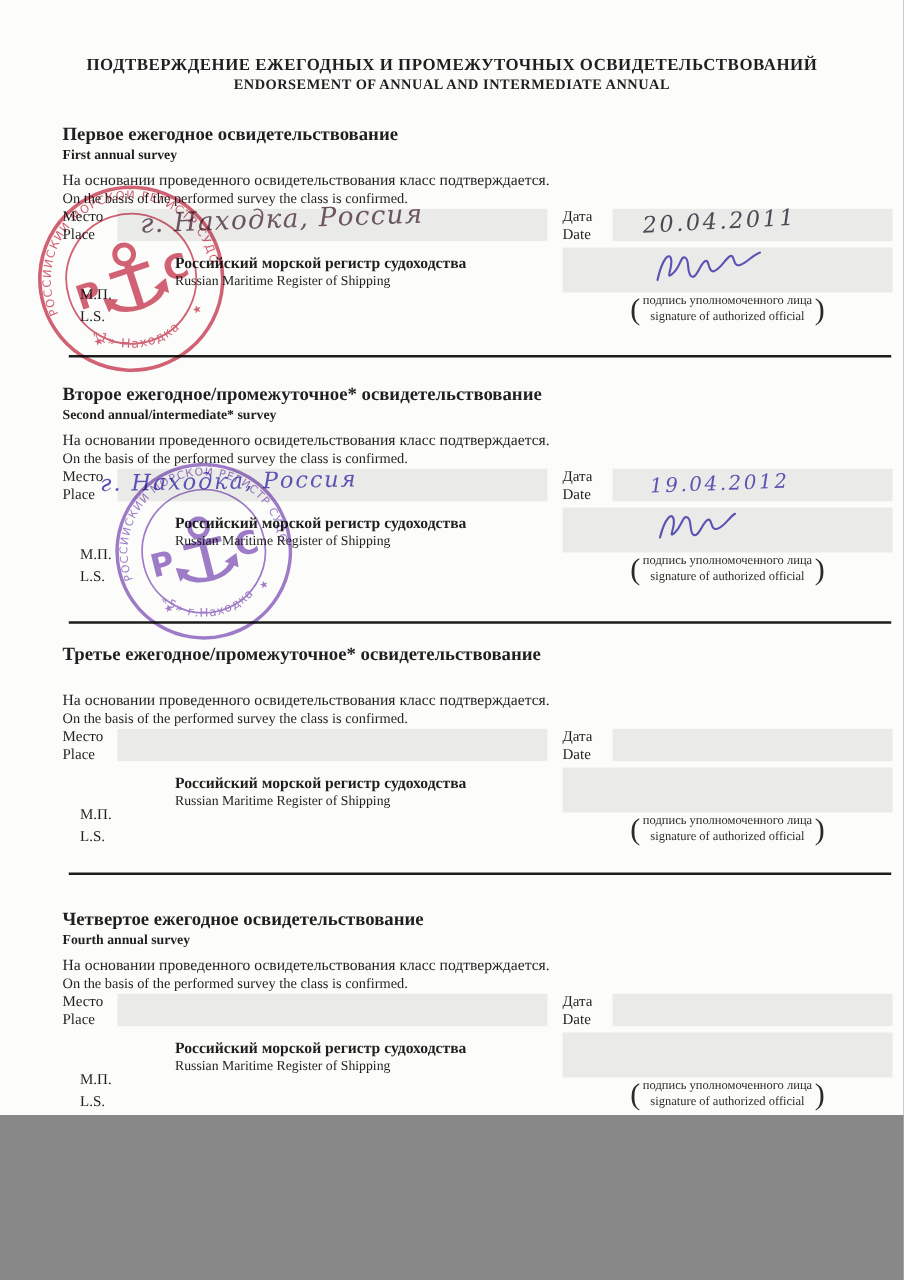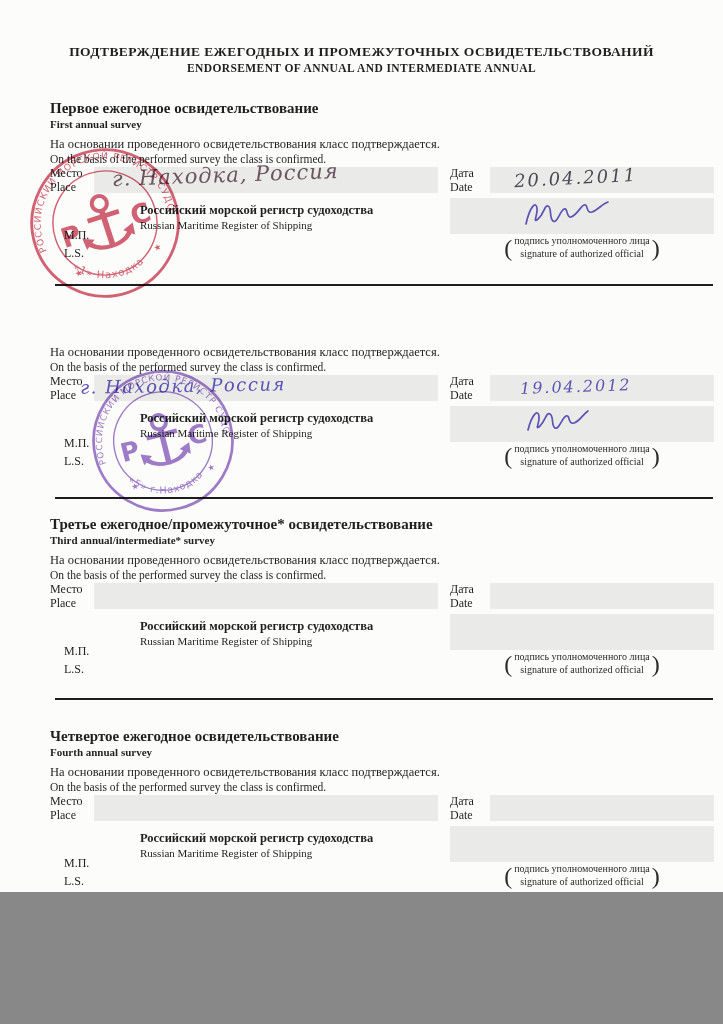--- a/index.html
+++ b/index.html
@@ -114,20 +114,24 @@
       </div>
     </div>
     <div class="mp">
       <div>М.П.</div>
       <div>L.S.</div>
     </div>
   </div>
   <div class="divider d0"></div>
 
   <div class="section s1">
+    <div class="sec-title">
+      <div class="ru">Второе ежегодное/промежуточное* освидетельствование</div>
+      <div class="en">Second annual/intermediate* survey</div>
+    </div>
     <div class="stmt">
       <div class="ru">На основании проведенного освидетельствования класс подтверждается.</div>
       <div class="en">On the basis of the performed survey the class is confirmed.</div>
     </div>
     <div class="frow">
       <div class="flabel place">
         <div>Место</div>
         <div>Place</div>
       </div>
       <div class="fbox place">
@@ -165,21 +169,20 @@
     <div class="mp">
       <div>М.П.</div>
       <div>L.S.</div>
     </div>
   </div>
   <div class="divider d1"></div>
 
   <div class="section s2">
     <div class="sec-title">
       <div class="ru">Третье ежегодное/промежуточное* освидетельствование</div>
-      <div class="en">Third annual/intermediate* survey</div>
     </div>
     <div class="stmt">
       <div class="ru">На основании проведенного освидетельствования класс подтверждается.</div>
       <div class="en">On the basis of the performed survey the class is confirmed.</div>
     </div>
     <div class="frow">
       <div class="flabel place">
         <div>Место</div>
         <div>Place</div>
       </div>

